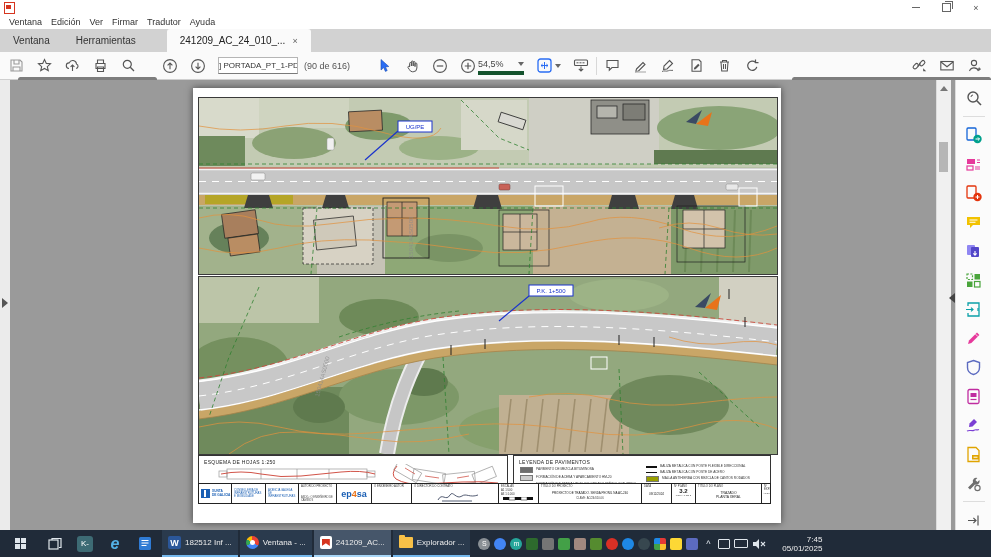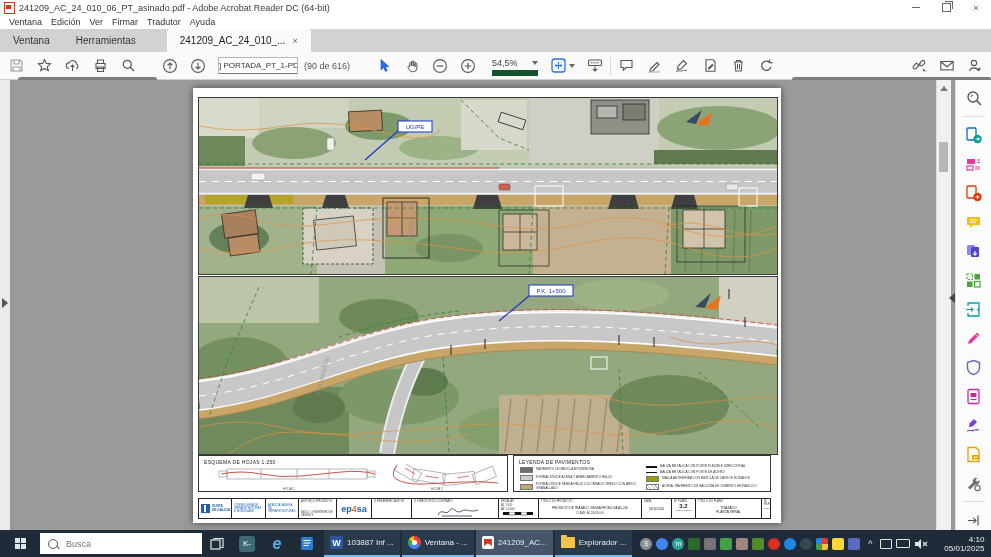--- a/index.html
+++ b/index.html
@@ -23,21 +23,21 @@
   .tab{display:flex;align-items:center;padding:0 13px;}
   .tab.active{background:#fafafa;border-radius:3px 3px 0 0;margin-left:18px;color:#222;}
   .tab .x{margin-left:7px;color:#666;font-size:9px;}
   
   .toolbar{top:52px;left:0;width:991px;height:28px;background:#fafafa;border-bottom:1px solid #cfcfcf;display:flex;align-items:center;padding:0 8px;box-sizing:border-box;font-size:9px;color:#444;}
   .tbtn{width:16px;height:16px;display:flex;align-items:center;justify-content:center;flex:none;}
   .tbtn svg{display:block;}
   .tb-gap{width:12px;flex:none;} .tb-gap-lg{width:26px;flex:none;}
   .pagebox{width:78px;height:15px;border:1px solid #b5b5b5;border-bottom:1px solid #7a7a7a;background:#fff;font-size:8px;color:#333;display:flex;align-items:center;justify-content:center;white-space:nowrap;overflow:hidden;flex:none;}
   .pagecount{margin-left:6px;color:#555;white-space:nowrap;flex:none;}
-  .zoombox{margin-left:16px;width:46px;height:15px;border-bottom:6px solid #14532d;display:flex;align-items:center;justify-content:space-between;color:#444;flex:none;}
+  .zoombox{margin-left:2px;width:46px;height:15px;border-bottom:4px solid #14532d;display:flex;align-items:center;justify-content:space-between;color:#444;flex:none;}
   .caret{width:0;height:0;border-left:3px solid transparent;border-right:3px solid transparent;border-top:4px solid #666;}
   .tdiv{width:1px;height:18px;background:#d8d8d8;margin:0 7px;flex:none;}
   .darkbar{height:5px;background:#7d7d7d;border-radius:3px;top:77px;}
   
   .main{top:80px;left:0;width:991px;height:450px;background:#9a9a9a;}
   .leftrail{top:80px;left:0;width:10px;height:450px;background:#ebebeb;}
   .railarrow{top:298px;left:2px;width:0;height:0;border-top:5px solid transparent;border-bottom:5px solid transparent;border-left:6px solid #555;}
   .vscroll{top:80px;left:936px;width:15px;height:450px;background:#f0f0f0;border-left:1px solid #dcdcdc;box-sizing:border-box;}
   .vsarrow{top:86px;left:940px;width:0;height:0;border-left:4px solid transparent;border-right:4px solid transparent;border-bottom:5px solid #777;}
   .vsthumb{top:142px;left:939px;width:9px;height:30px;background:#b6b6b6;}
@@ -51,21 +51,21 @@
   .strip{left:5px;width:578px;border:1px solid #3a3a3a;overflow:hidden;background:#b7c2a6;}
   .strip svg{display:block;width:100%;height:100%;}
   .lgbox{border:1px solid #333;background:#fff;box-sizing:border-box;overflow:hidden;}
   .lgtitle{font-size:5px;color:#222;letter-spacing:.3px;margin:3px 0 0 5px;white-space:nowrap;}
   .hojalabel{font-size:3.5px;color:#555;}
   .legrow{display:flex;align-items:center;margin:2px 0 0 6px;}
   .legsw{width:11px;height:4px;flex:none;margin-right:3px;border:0.5px solid #777;}
   .legtxt{font-size:3.2px;color:#333;line-height:3.6px;white-space:nowrap;}
   .hatch{background:repeating-linear-gradient(45deg,#bbb 0 1px,#fff 1px 2.5px);}
   
-  .tblock{left:5px;top:410px;width:573px;height:21px;border:1px solid #222;box-sizing:border-box;display:flex;background:#fff;}
+  .tblock{left:5px;top:395px;width:573px;height:21px;border:1px solid #222;box-sizing:border-box;display:flex;background:#fff;}
   .tcol{border-right:1px solid #222;box-sizing:border-box;height:100%;overflow:hidden;position:relative;flex:none;}
   .tcol:last-child{border-right:none;}
   .thead{font-size:2.8px;color:#333;margin:1px 2px 0 2px;line-height:3px;}
   .tcenter{display:flex;flex-direction:column;align-items:center;justify-content:center;height:100%;text-align:center;}
   .bluetxt{color:#1a5fb4;}
   
   .taskbar{top:530px;left:0;width:991px;height:27px;background:#202b39;display:flex;align-items:center;color:#e8e8e8;}
   .startbtn{width:40px;height:27px;display:flex;align-items:center;justify-content:center;flex:none;}
   .winlogo{width:11px;height:11px;display:grid;grid-template-columns:5px 5px;grid-template-rows:5px 5px;gap:1px;}
   .winlogo i{background:#dfe6ec;}
@@ -88,21 +88,20 @@
   .tico{width:12px;height:12px;border-radius:2px;display:flex;align-items:center;justify-content:center;font-size:7px;color:#fff;flex:none;}
   .round{border-radius:50%;}
   .clock{margin-left:8px;text-align:right;font-size:8px;line-height:9px;color:#f0f0f0;flex:none;width:48px;}
   svg text{font-family:"Liberation Sans",sans-serif;}
 </style>
 </head>
 <body>
 
 <div class="abs titlebar">
   <span class="pdficon"></span>
-  <span>241209_AC_24_010_06_PT_asinado.pdf - Adobe Acrobat Reader DC (64-bit)</span>
   <div class="winbtns">
     <div class="winbtn">
         <span class="ico-min"></span>
       </div>
     <div class="winbtn">
         <span class="ico-restore"></span>
       </div>
     <div class="winbtn">
         <span>×</span>
       </div>
@@ -744,45 +743,41 @@
 
 <div class="abs taskbar">
   <div class="startbtn">
       <span class="winlogo">
         <i></i>
         <i></i>
         <i></i>
         <i></i>
       </span>
     </div>
-  <div class="searchbox">
-    <span class="mag"></span>
-    <input placeholder="Busca" style="">
-  </div>
   <div class="tkico">
       <svg width="14" height="14">
         <rect x="1" y="3" width="9" height="9" fill="none" stroke="#dfe6ec" stroke-width="1.2"></rect>
         <path d="M4,3 V1.5 h9 v9 H11" fill="none" stroke="#dfe6ec" stroke-width="1.2"></path>
       </svg>
     </div>
   <div class="tkico">
       <span class="tico" style="width:16px;height:16px;background:#3d6b74;border-radius:3px;font-size:8px">K-</span>
     </div>
   <div class="tkico">
       <span style="color:#53b1e6;font-size:16px;font-style:italic;font-weight:bold;line-height:16px">e</span>
     </div>
   <div class="tkico">
       <svg width="14" height="15">
         <rect x="1" y="1" width="12" height="13" rx="1.5" fill="#2f7bd4"></rect>
         <path d="M3.5,4.5 h7 M3.5,7 h7 M3.5,9.5 h5" stroke="#fff" stroke-width="1.1"></path>
       </svg>
     </div>
   <div class="tkapp">
     <span class="appico wordico">W</span>
-    <span>103887 Inf ...</span>
+    <span>182512 Inf ...</span>
   </div>
   <div class="tkapp">
     <span class="appico chromeico"></span>
     <span>Ventana - ...</span>
   </div>
   <div class="tkapp active">
     <span class="appico acroico"></span>
     <span>241209_AC...</span>
   </div>
   <div class="tkapp">
@@ -806,17 +801,17 @@
     <span class="tico" style="background:#5c6bc0"></span>
     <span class="tico" style="background:none;color:#dfe6ec;font-size:9px">^</span>
     <span class="tico" style="background:none;border:1px solid #dfe6ec;width:10px;height:8px;border-radius:1px"></span>
     <span class="tico" style="background:none;border:1px solid #dfe6ec;width:12px;height:7px;border-radius:1px"></span>
     <svg width="14" height="12">
         <path d="M1,4 h3 l3,-3 v10 l-3,-3 h-3 z" fill="#dfe6ec"></path>
         <path d="M9,4 l4,4 M13,4 l-4,4" stroke="#dfe6ec" stroke-width="1.1"></path>
       </svg>
   </div>
   <div class="clock">
-    <div>4:10</div>
+    <div>7:45</div>
     <div>05/01/2025</div>
   </div>
 
 </div>
 
 </body></html>

